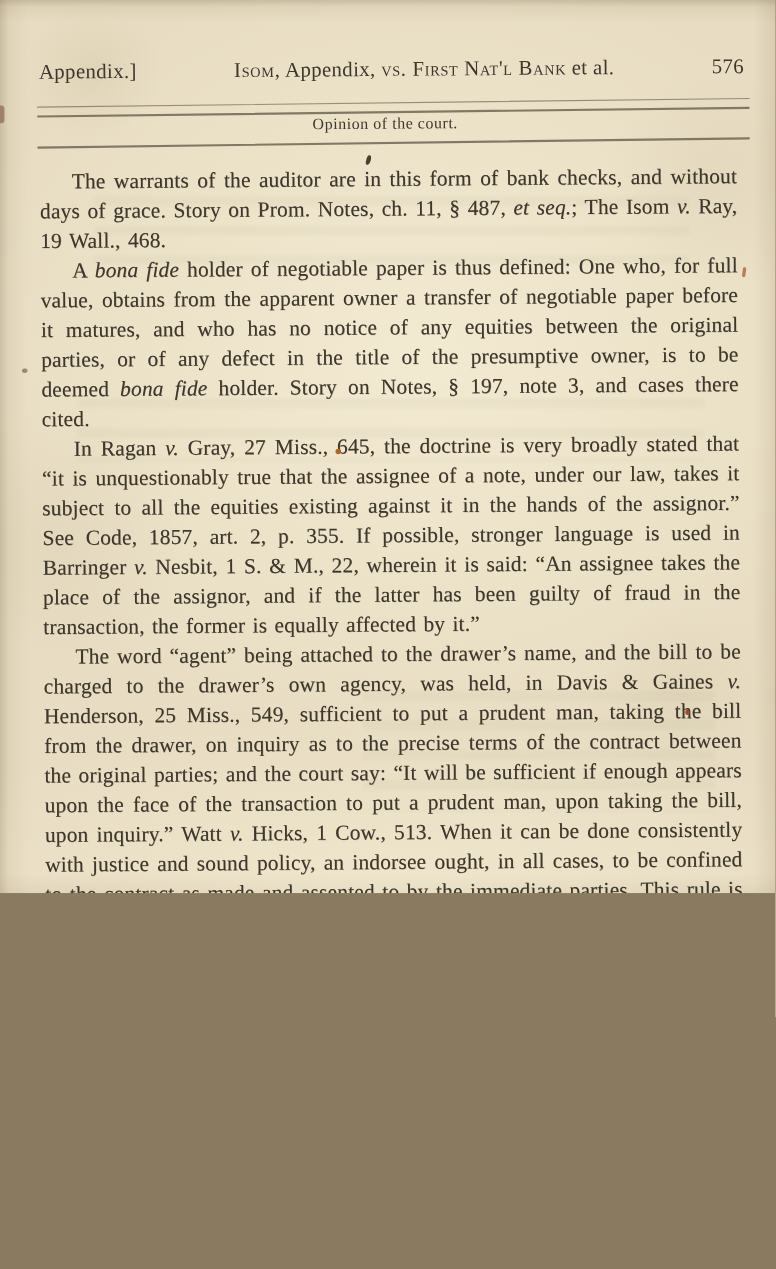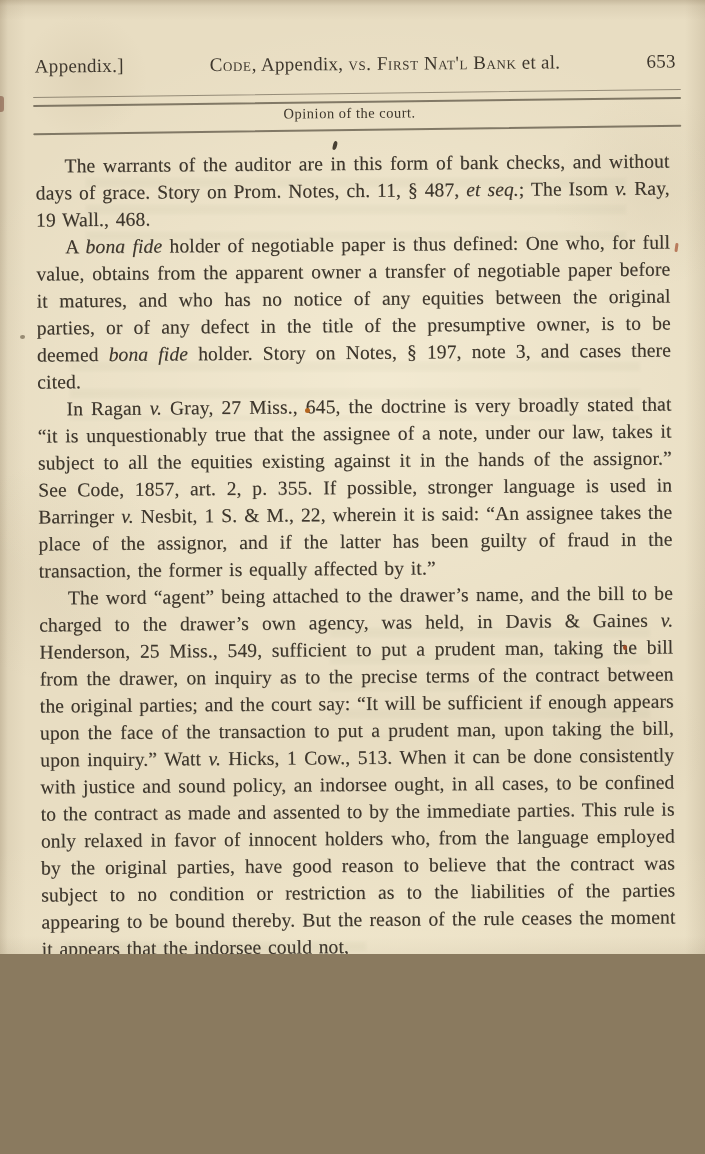--- a/index.html
+++ b/index.html
@@ -1,18 +1,18 @@
 <!DOCTYPE html>
 <html><head>
 <meta charset="utf-8">
 <style>
   html,body{margin:0;padding:0;background:#8a7a5f;}
   .page{
     position:relative;
-    width:705px;height:954px;
+    width:705px;height:812px;
     margin:0;
     overflow:hidden;
     font-family:"Liberation Serif","DejaVu Serif",serif;
     color:var(--ink,#3e372d);
     background:
       radial-gradient(ellipse 620px 520px at 54% 40%, rgba(255,249,228,0.45), rgba(255,249,228,0) 70%),
       radial-gradient(ellipse 800px 300px at 50% 102%, rgba(248,240,214,0.5), rgba(248,240,214,0) 60%),
       linear-gradient(180deg, rgba(125,105,75,0.30) 0px, rgba(125,105,75,0.10) 6px, rgba(125,105,75,0) 20px),
       linear-gradient(90deg, rgba(115,95,65,0.26) 0px, rgba(115,95,65,0.08) 8px, rgba(115,95,65,0) 26px),
       linear-gradient(270deg, rgba(115,95,65,0.14) 0px, rgba(115,95,65,0) 20px),
@@ -87,22 +87,22 @@
 
   <div class="bleed bleed-1"></div>
   <div class="bleed bleed-2"></div>
   <div class="bleed bleed-3"></div>
   <div class="bleed bleed-4"></div>
 
   <div class="skew">
 
     <div class="running-head">
       <span class="rh-left">Appendix.]</span>
-      <span class="rh-title"><span class="sc">Code,</span><span> Appendix, </span><span class="sc">vs. </span><span class="sc">First Nat'l Bank</span><span> et al.</span></span>
-      <span class="rh-num">653</span>
+      <span class="rh-title"><span class="sc">Isom,</span><span> Appendix, </span><span class="sc">vs. </span><span class="sc">First Nat'l Bank</span><span> et al.</span></span>
+      <span class="rh-num">576</span>
     </div>
 
     <div class="rule thin rule-a"></div>
     <div class="rule rule-b"></div>
 
     <div class="opinion-label">Opinion of the court.</div>
 
     <div class="rule rule-c"></div>
 
     <div class="body-text">

